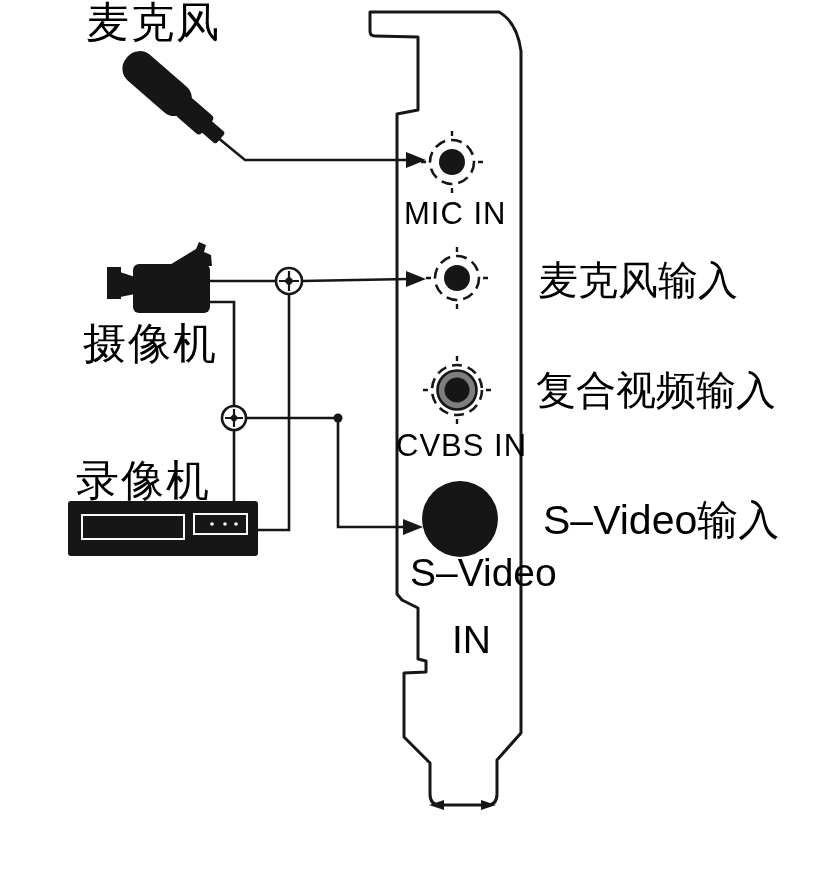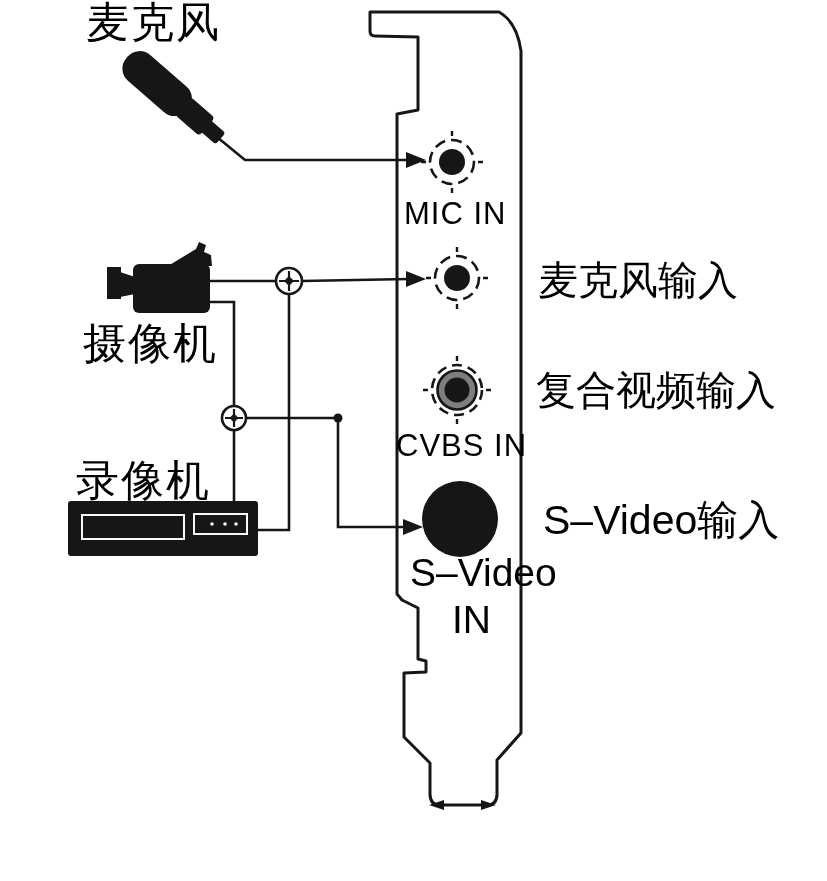--- a/index.html
+++ b/index.html
@@ -28,21 +28,21 @@
   .lbl-silk-big{font-size:39px;letter-spacing:0px;margin-left:8px;}
 
   .pos-microphone{left:86px;top:0px;}
   .pos-camcorder{left:83px;top:321px;}
   .pos-vcr{left:76px;top:449px;margin-top:9px;}
 
   .pos-silk-mic{left:404px;top:198px;}
   .pos-silk-line{left:404px;top:308px;}
   .pos-silk-cvbs{left:396px;top:430px;}
   .pos-silk-svideo1{left:402px;top:553px;}
-  .pos-silk-svideo2{left:444px;top:600px;}
+  .pos-silk-svideo2{left:444px;top:620px;}
 
   .pos-cn-mic{left:541px;top:139px;}
   .pos-cn-line{left:538px;top:259px;}
   .pos-cn-cvbs{left:536px;top:369px;}
   .pos-cn-svideo{left:543px;top:499px;}
 
   svg{position:absolute;left:0;top:0;}
 </style>
 </head>
 <body>

